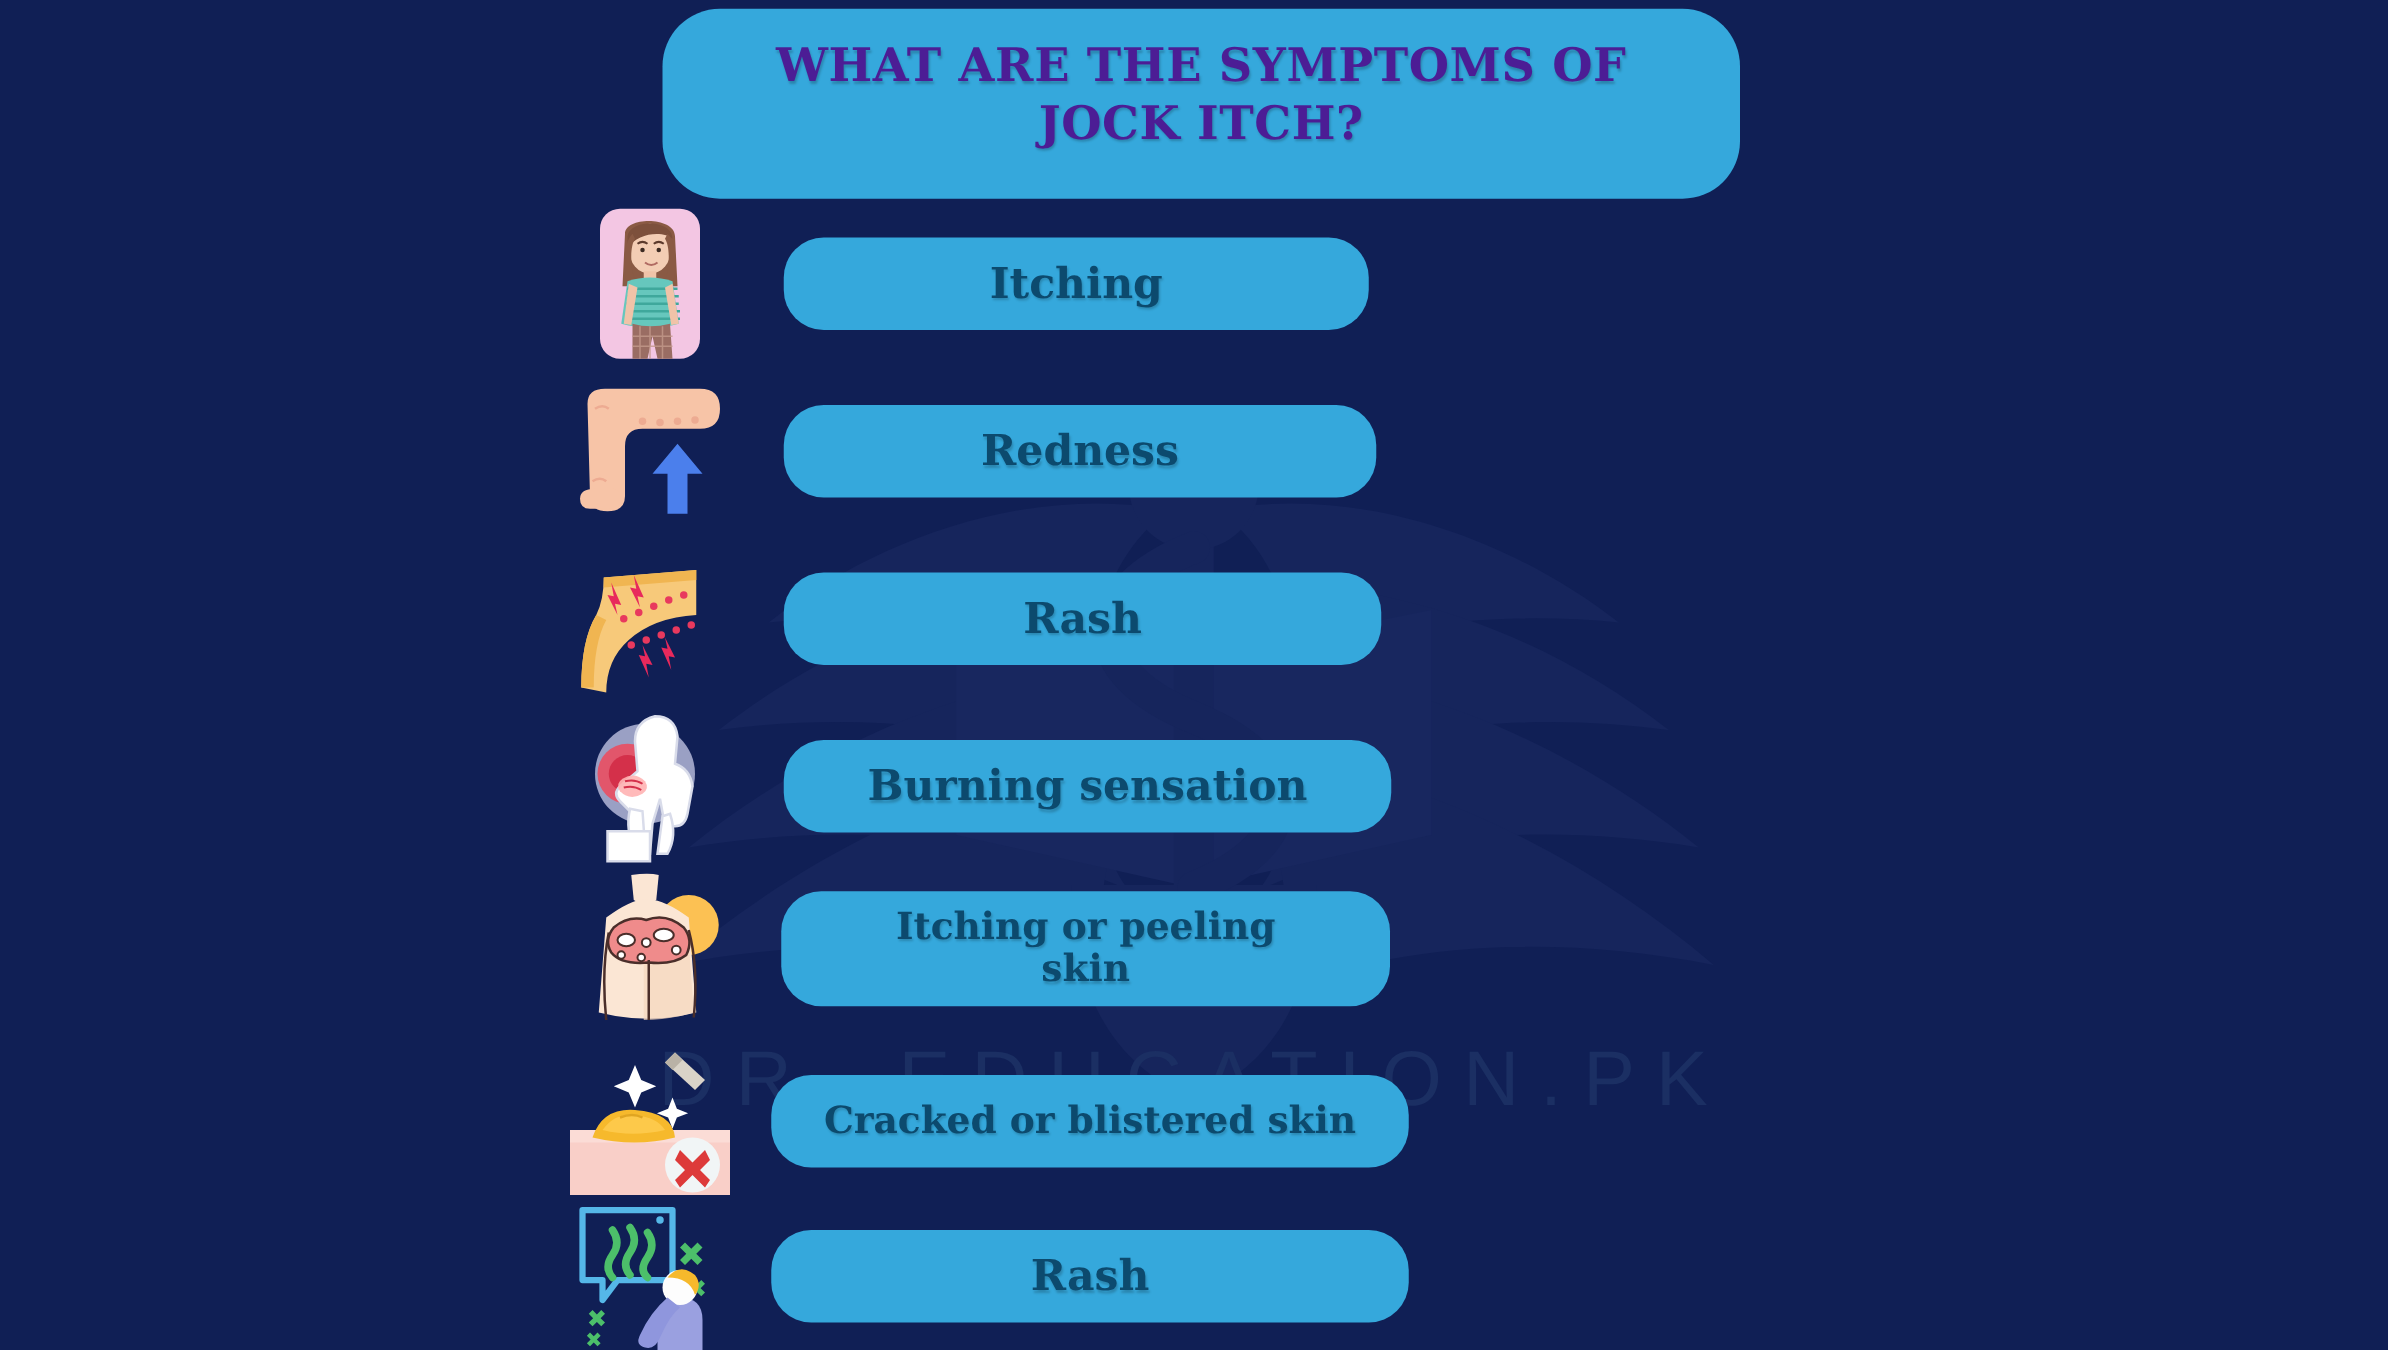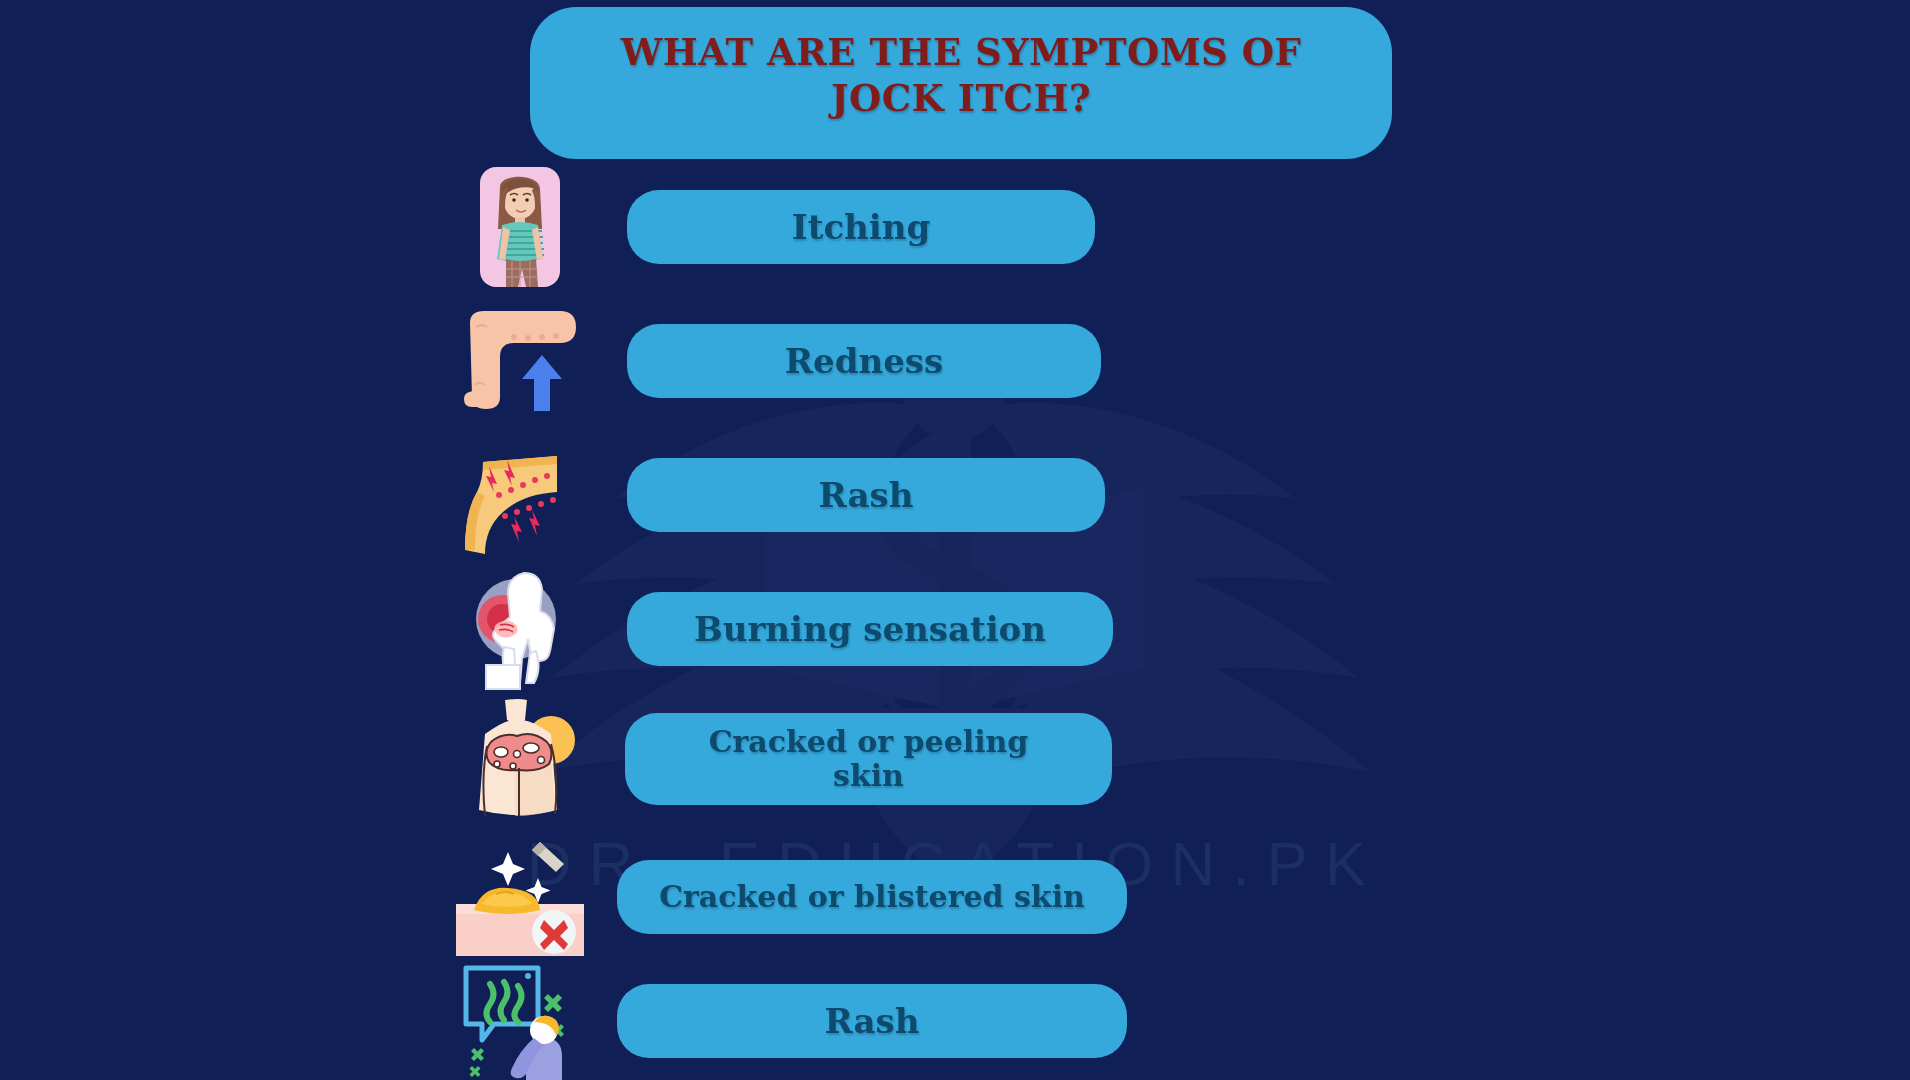--- a/index.html
+++ b/index.html
@@ -63,21 +63,21 @@
     background: #35a8dc;
     border-radius: 46px;
     display: flex;
     align-items: flex-start;
     justify-content: center;
     padding-top: 22px;
   }
   #title-text {
     width: 700px;
     text-align: center;
-    color: #7f1d1d;
+    color: #4c1d95;
     font-family: "DejaVu Serif", "Liberation Serif", serif;
     font-weight: bold;
     font-size: 37px;
     line-height: 1.25;
     letter-spacing: 0.5px;
     text-shadow: 1px 2px 2px rgba(0,0,0,.22);
   }
 
   
   .row {
@@ -329,21 +329,21 @@
           <circle cx="56" cy="68" r="3"></circle>
           <circle cx="84" cy="62" r="3.5"></circle>
         </g>
 
         <path d="M30 48 q-6 30 -2 70" stroke="#4a2e2a" stroke-width="2" fill="none"></path>
         <path d="M94 46 q8 30 4 70" stroke="#4a2e2a" stroke-width="2" fill="none"></path>
         <path d="M62 70 l0 48" stroke="#4a2e2a" stroke-width="2" fill="none"></path>
       </svg>
     </div>
     <div class="pill two-line">
-      <span class="pill-label">Cracked or peeling
+      <span class="pill-label">Itching or peeling
 skin</span>
     </div>
   </div>
 
   <div class="row" id="row-5">
     <div class="icon-cell">
       <svg width="128" height="118" viewBox="0 0 128 118">
 
         <path d="M84 4 L108 26 L100 34 L76 12 Z" fill="#d9d3c8"></path>
         <path d="M76 12 L84 4 L90 10 L82 18 Z" fill="#b9b2a6"></path>

